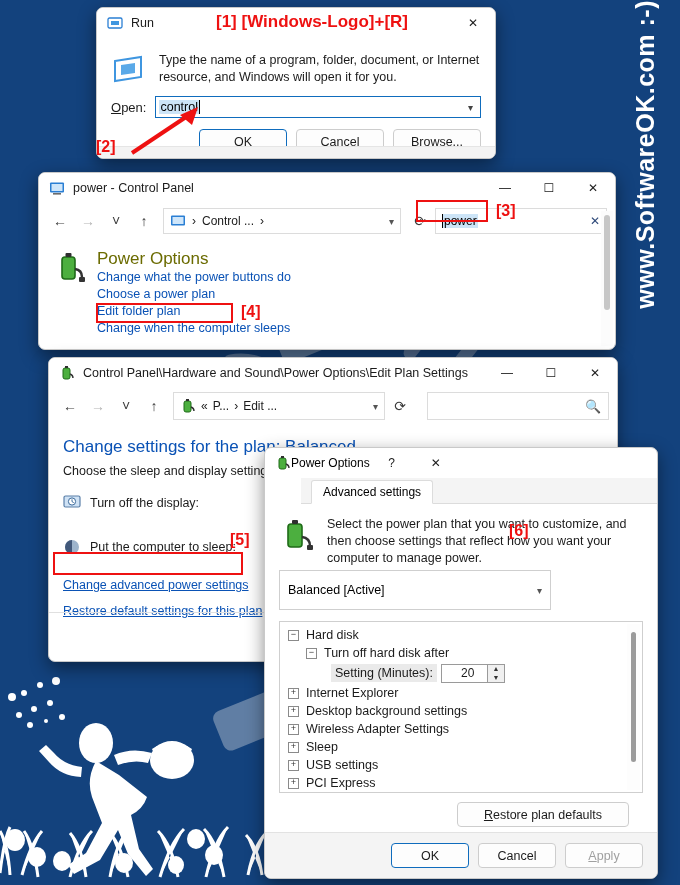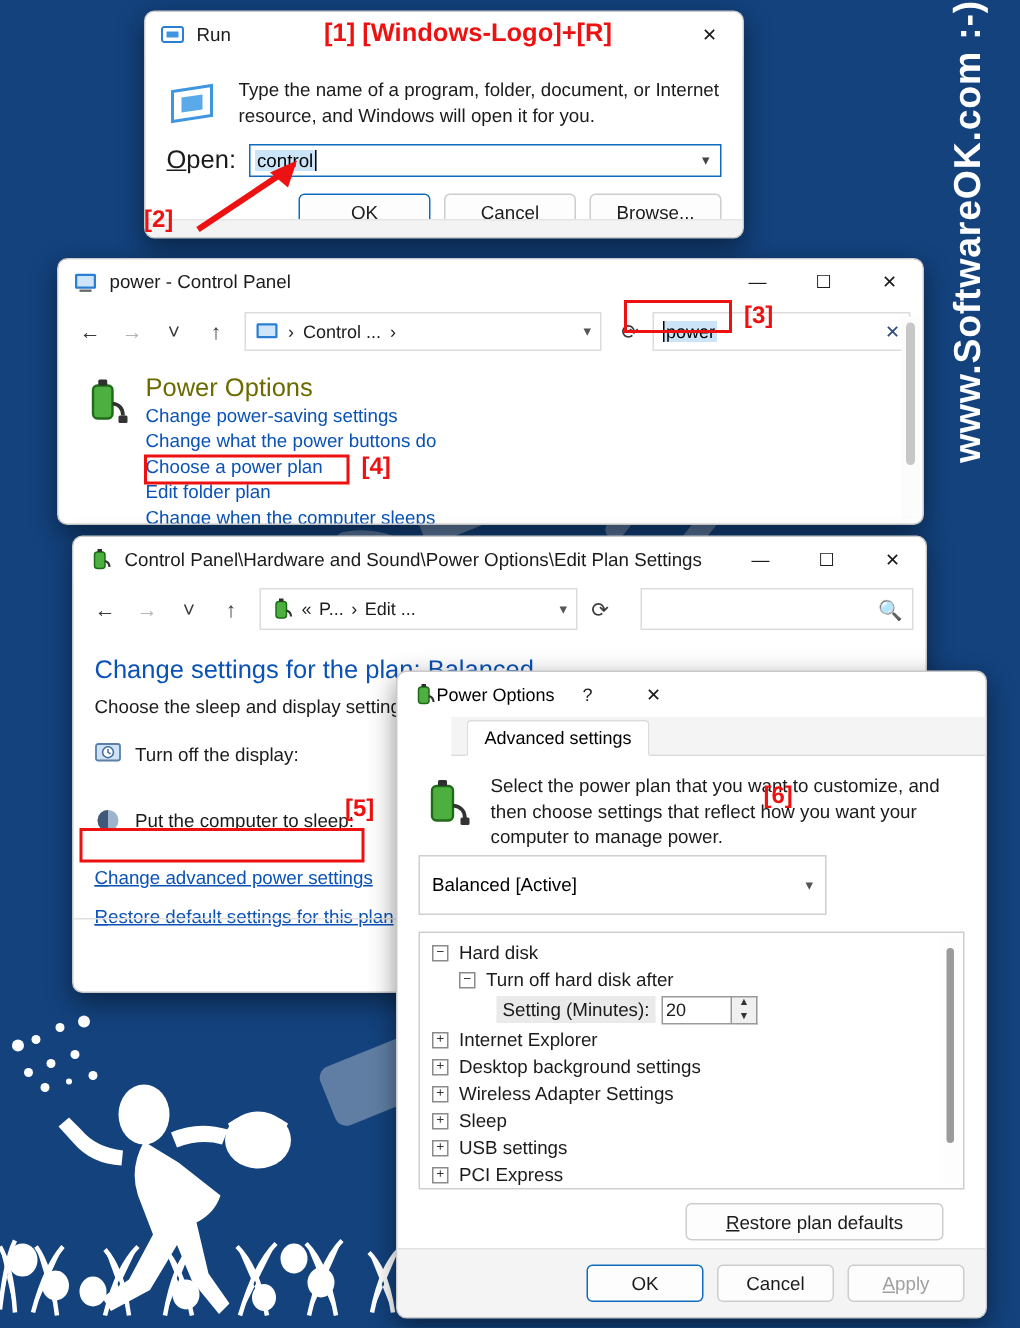--- a/index.html
+++ b/index.html
@@ -59,21 +59,21 @@
   
   .callout { color:#ee1111; font-weight:bold; font-family:"Liberation Sans", sans-serif; position:absolute; }
   .redbox { position:absolute; border:2px solid #ee1111; pointer-events:none; }
 
   
   #run-dialog { left:96px; top:7px; width:400px; height:152px; }
   #run-dialog .titlebar { background:#fff; }
   #run-body { padding:8px 14px 0 14px; display:flex; gap:14px; }
   #run-desc { font-size:12.5px; line-height:17px; color:#1b1b1b; padding-top:6px; }
   #run-open-row { display:flex; align-items:center; gap:9px; padding:10px 14px 0 14px; }
-  #run-open-label { font-size:17px; color:#1b1b1b; }
+  #run-open-label { font-size:13px; color:#1b1b1b; }
   #run-combo {
     flex:1; height:22px; border:1.5px solid #0f6cbd; background:#fff;
     display:flex; align-items:center; padding:0 3px;
   }
   #run-combo .val {
     background:#cce4f7; color:#000; font-size:12.5px; padding:0 1px;
     border-right:1px solid #000;
   }
   #run-combo .chev { margin-left:auto; color:#444; font-size:10px; padding-right:4px; }
   #run-buttons { display:flex; gap:9px; justify-content:flex-end; padding:11px 14px 0 0; }
@@ -162,21 +162,21 @@
     width:11px; height:11px; border:1px solid #8a8a8a; background:#fff;
     display:flex; align-items:center; justify-content:center;
     font-size:9px; line-height:9px; color:#333; flex:0 0 11px; margin-right:7px;
     font-family:"Liberation Mono", monospace;
   }
   .tnode.lvl1 { padding-left:4px; }
   .tnode.lvl2 { padding-left:22px; }
   .tnode.lvl3 { padding-left:47px; height:22px; }
   .tnode.lvl3 .sl { background:#eaeaea; padding:2px 4px; font-size:12.5px; }
   .spin-wrap { display:flex; align-items:center; margin-left:4px; }
-  .spin-field { width:47px; height:19px; border:1px solid #9a9a9a; background:#fff; font-size:12px; padding:0 2px; display:flex; align-items:center; }
+  .spin-field { width:47px; height:19px; border:1px solid #9a9a9a; background:#fff; font-size:12px; padding:0 19px; display:flex; align-items:center; }
   .spin-btns { width:17px; height:19px; border:1px solid #9a9a9a; border-left:none; background:#f0f0f0; display:flex; flex-direction:column; }
   .spin-btns i { flex:1; display:flex; align-items:center; justify-content:center; font-size:7px; color:#333; font-style:normal; }
   #po-tree-scroll { position:absolute; right:2px; top:2px; width:13px; bottom:2px; background:#fdfdfd; }
   #po-tree-scroll i { position:absolute; left:4px; top:8px; width:5px; height:130px; background:#9b9b9b; border-radius:3px; display:block; }
   #po-restore { display:flex; justify-content:flex-end; padding:9px 14px 0 0; }
   #po-restore .btn { width:172px; height:25px; }
   #po-footer {
     position:absolute; left:0; right:0; bottom:0; height:46px; background:#f4f4f4;
     border-top:1px solid #e2e2e2; display:flex; align-items:center;
     justify-content:flex-end; gap:9px; padding-right:14px;
@@ -336,21 +336,20 @@
 
   <div id="cpl-content">
     <svg style="width:34px;height:34px;flex:0 0 34px;margin-top:2px" viewBox="0 0 34 34">
       <rect x="9" y="6" width="13" height="22" rx="3" fill="#4caf3f" stroke="#1f6b18" stroke-width="1.6"></rect>
       <rect x="12.5" y="2" width="6" height="4" rx="1" fill="#2f2f2f"></rect>
       <path d="M22 18 q7 1 7 8" stroke="#333" stroke-width="2.4" fill="none"></path>
       <rect x="26" y="26" width="6" height="5" rx="1" fill="#333"></rect>
     </svg>
     <div id="cpl-clip">
       <div id="cpl-heading">Power Options</div>
-      <a class="cpl-link">Change power-saving settings</a>
       <a class="cpl-link">Change what the power buttons do</a>
       <a class="cpl-link">Choose a power plan</a>
       <a class="cpl-link">Edit folder plan</a>
       <a class="cpl-link">Change when the computer sleeps</a>
 
     </div>
   </div>
   <div id="cpl-scroll">
       <i></i>
     </div>

